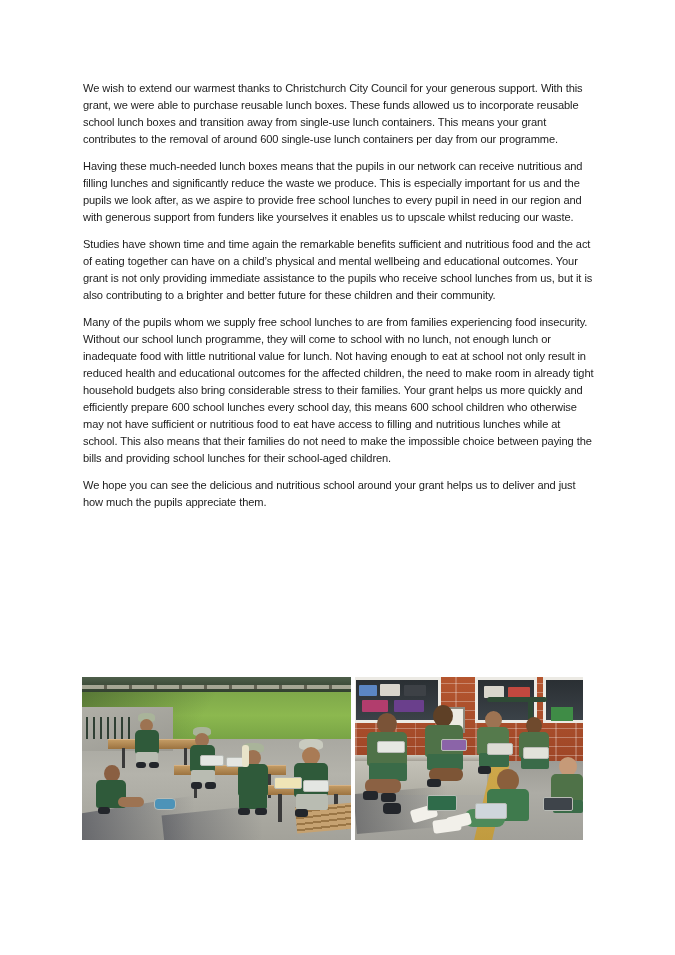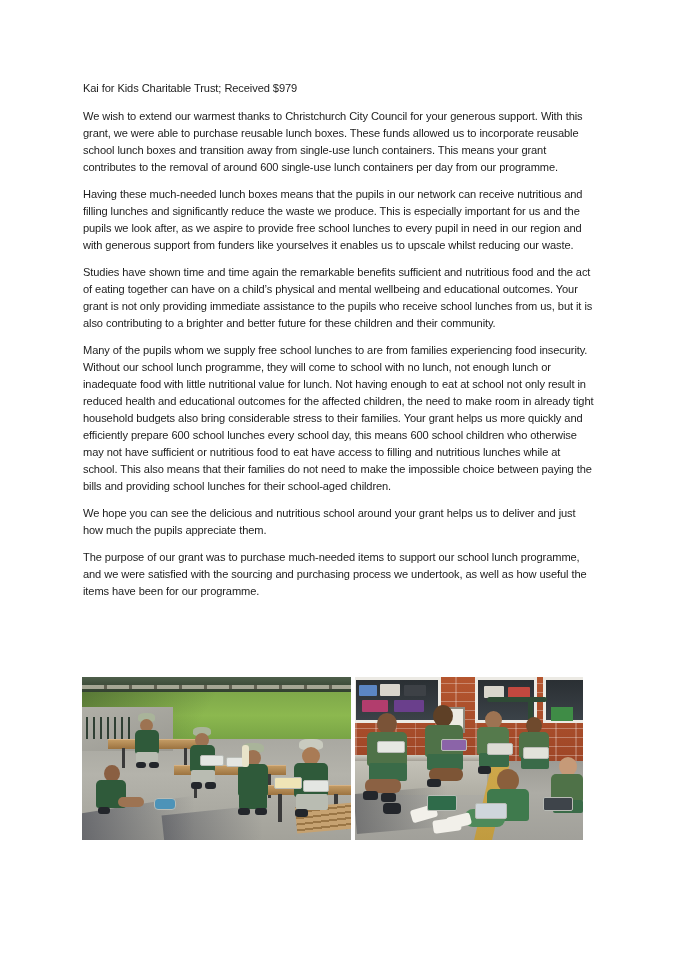--- a/index.html
+++ b/index.html
@@ -187,28 +187,26 @@
     border-radius: 3px;
   }
 </style>
 </head>
 <body>
 
 <div class="page">
 
   <div class="doc-body">
 
-    <p class="para meta">Kai for Kids Charitable Trust; Received $979</p>
 
     <p class="para">We wish to extend our warmest thanks to Christchurch City Council for your generous support. With this grant, we were able to purchase reusable lunch boxes. These funds allowed us to incorporate reusable school lunch boxes and transition away from single-use lunch containers. This means your grant contributes to the removal of around 600 single-use lunch containers per day from our programme.</p>
     <p class="para">Having these much-needed lunch boxes means that the pupils in our network can receive nutritious and filling lunches and significantly reduce the waste we produce. This is especially important for us and the pupils we look after, as we aspire to provide free school lunches to every pupil in need in our region and with generous support from funders like yourselves it enables us to upscale whilst reducing our waste.</p>
     <p class="para">Studies have shown time and time again the remarkable benefits sufficient and nutritious food and the act of eating together can have on a child’s physical and mental wellbeing and educational outcomes. Your grant is not only providing immediate assistance to the pupils who receive school lunches from us, but it is also contributing to a brighter and better future for these children and their community.</p>
     <p class="para">Many of the pupils whom we supply free school lunches to are from families experiencing food insecurity. Without our school lunch programme, they will come to school with no lunch, not enough lunch or inadequate food with little nutritional value for lunch. Not having enough to eat at school not only result in reduced health and educational outcomes for the affected children, the need to make room in already tight household budgets also bring considerable stress to their families. Your grant helps us more quickly and efficiently prepare 600 school lunches every school day, this means 600 school children who otherwise may not have sufficient or nutritious food to eat have access to filling and nutritious lunches while at school. This also means that their families do not need to make the impossible choice between paying the bills and providing school lunches for their school-aged children.</p>
     <p class="para">We hope you can see the delicious and nutritious school around your grant helps us to deliver and just how much the pupils appreciate them.</p>
-    <p class="para">The purpose of our grant was to purchase much-needed items to support our school lunch programme, and we were satisfied with the sourcing and purchasing process we undertook, as well as how useful the items have been for our programme.</p>
   </div>
 
   <div class="photo-row">
 
     <div class="photo left">
       <div class="ph-layer l-hedge"></div>
       <div class="ph-layer l-fence"></div>
       <div class="ph-layer l-grass"></div>
       <div class="ph-layer l-grass-shadow"></div>
       <div class="ph-layer l-path"></div>

